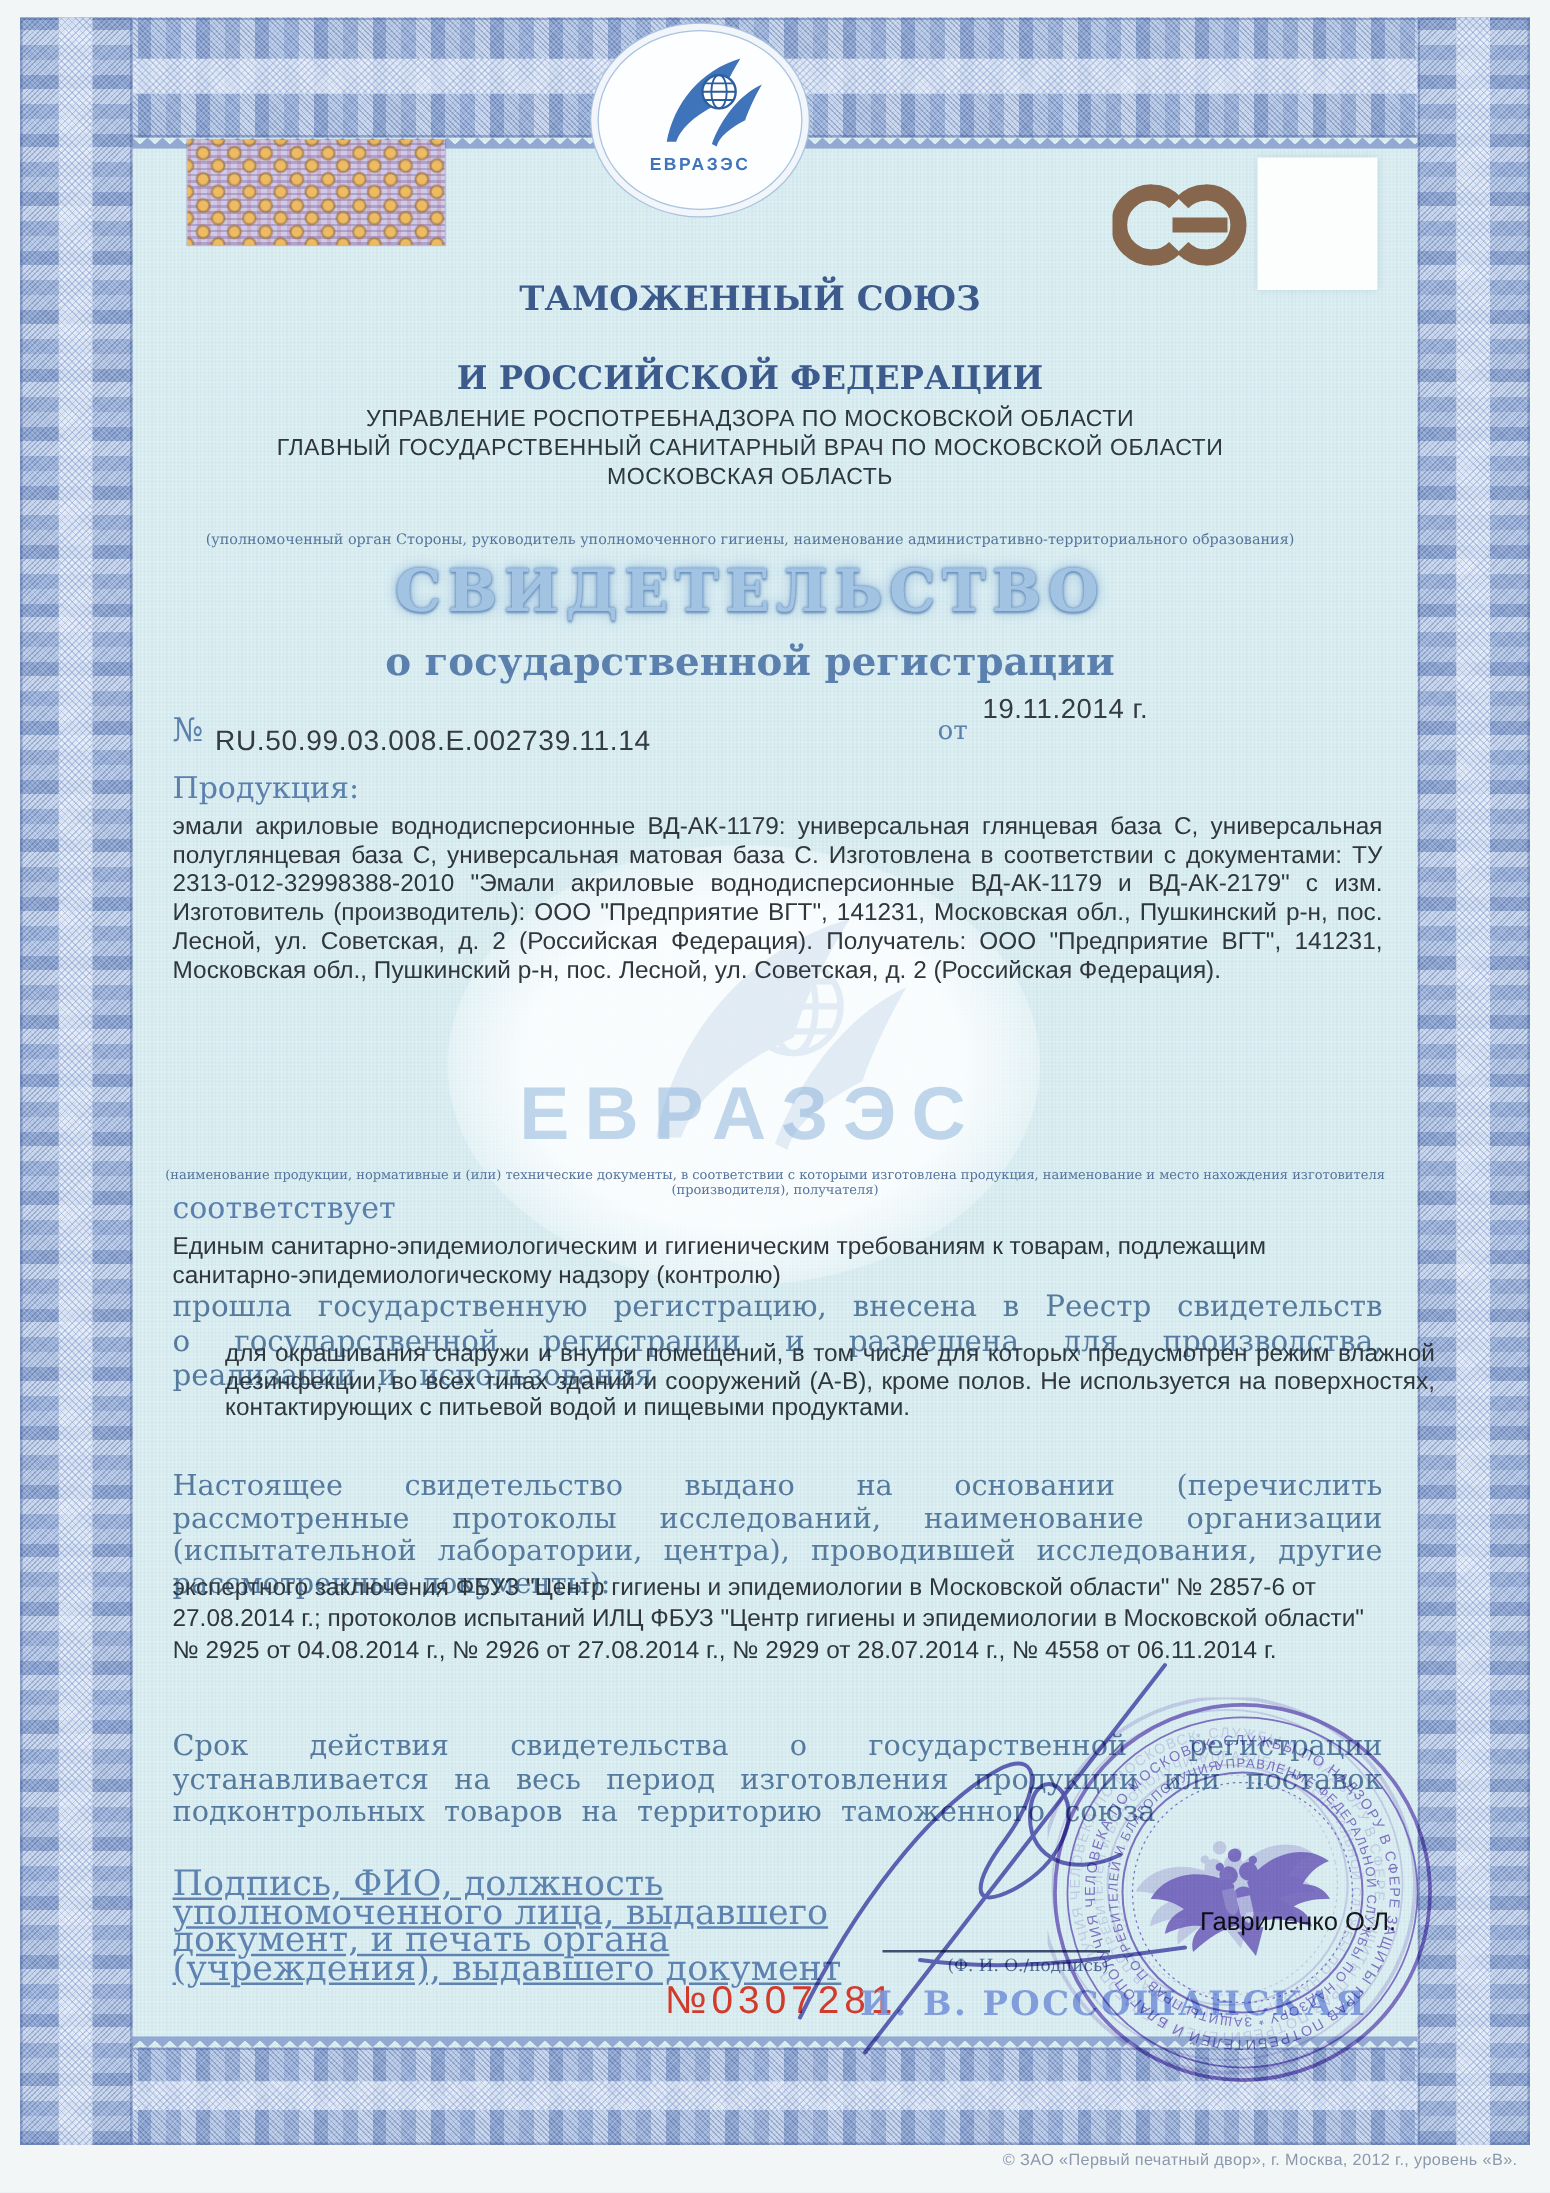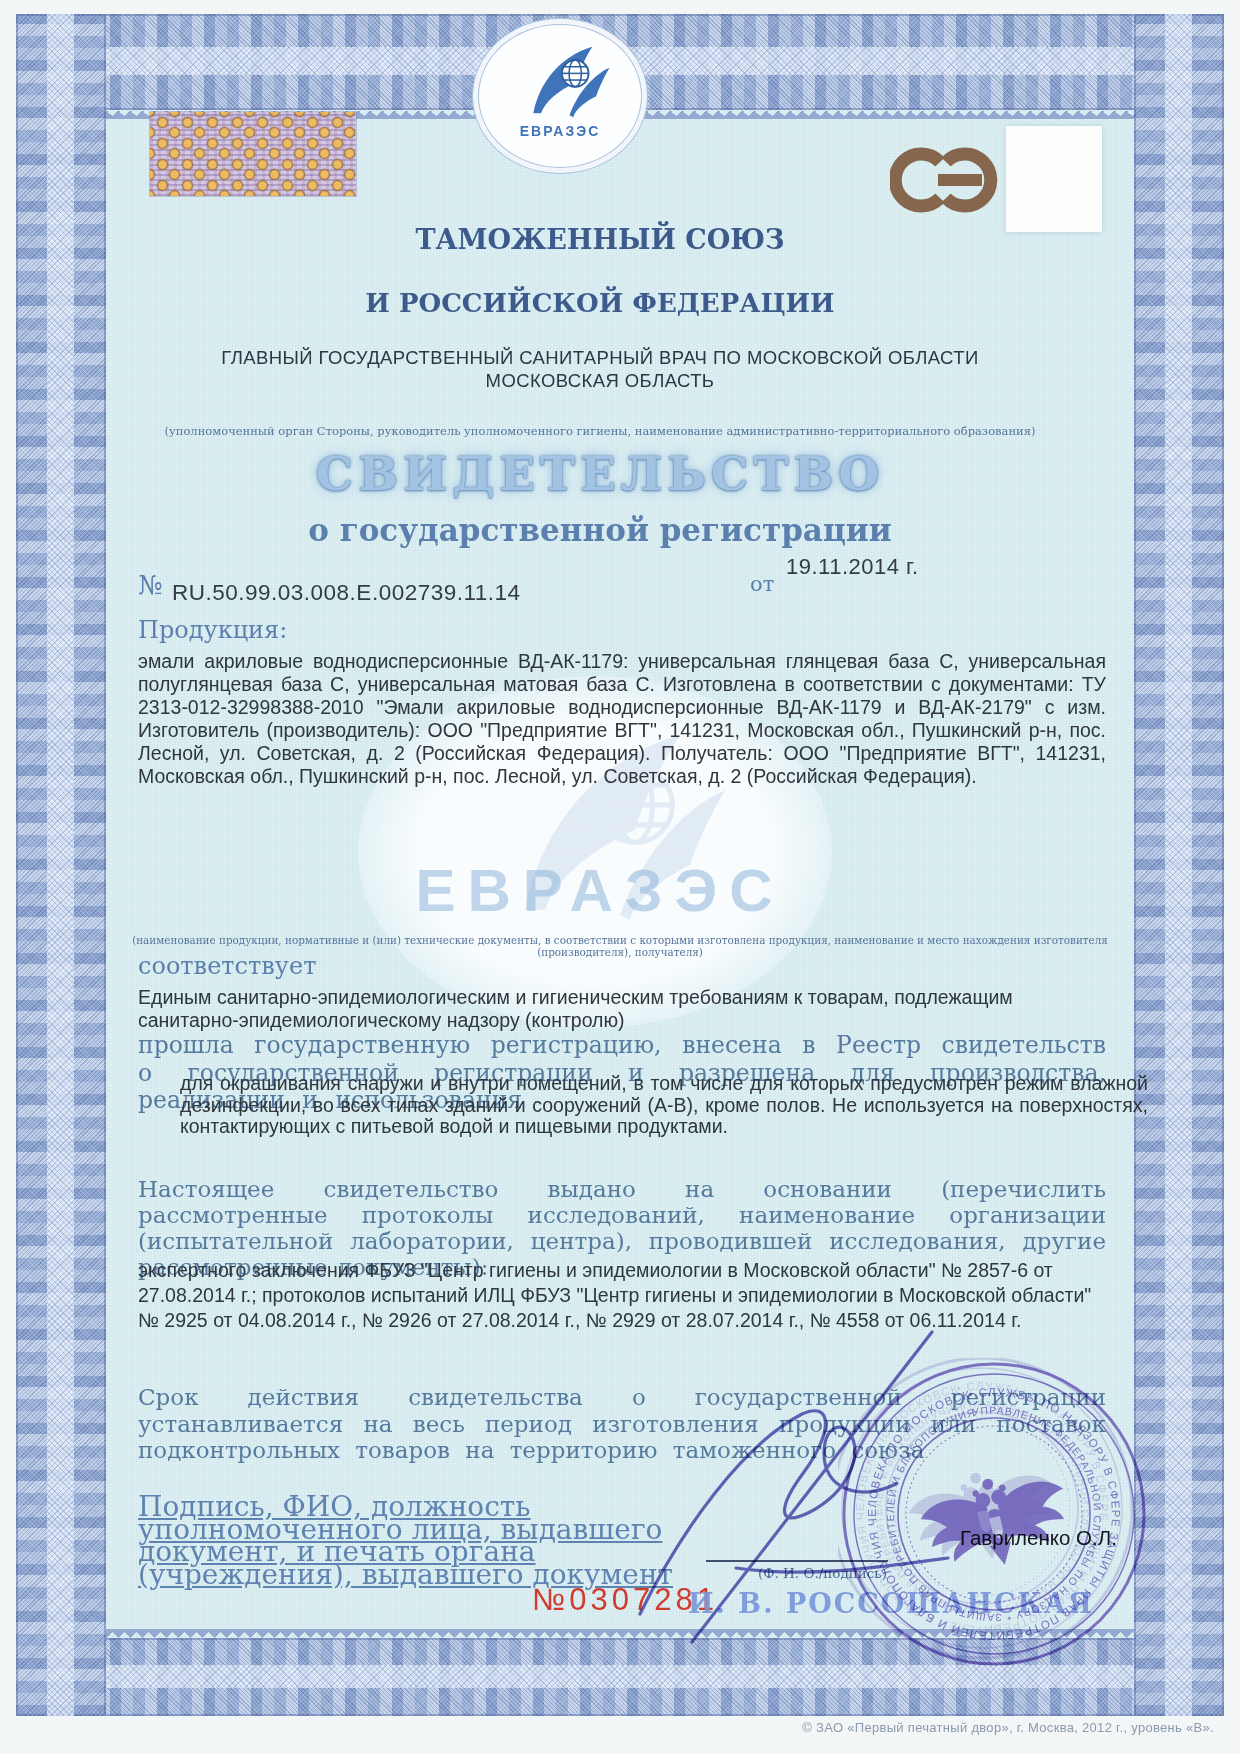--- a/index.html
+++ b/index.html
@@ -161,20 +161,21 @@
         <line x1="64" y1="42" x2="92" y2="42"></line>
         <line x1="66" y1="35" x2="90" y2="35"></line>
         <line x1="66" y1="49" x2="90" y2="49"></line>
       </g>
     </svg>
     <div class="emblem-label">ЕВРАЗЭС</div>
   </div>
 
   <div class="center-block serif union1">ТАМОЖЕННЫЙ СОЮЗ</div>
   <div class="center-block serif union3">И РОССИЙСКОЙ ФЕДЕРАЦИИ</div>
+  <div class="center-block auth auth1">УПРАВЛЕНИЕ РОСПОТРЕБНАДЗОРА ПО МОСКОВСКОЙ ОБЛАСТИ</div>
   <div class="center-block auth auth2">ГЛАВНЫЙ ГОСУДАРСТВЕННЫЙ САНИТАРНЫЙ ВРАЧ ПО МОСКОВСКОЙ ОБЛАСТИ</div>
   <div class="center-block auth auth3">МОСКОВСКАЯ ОБЛАСТЬ</div>
   <div class="center-block serif caption caption1">(уполномоченный орган Стороны, руководитель уполномоченного гигиены, наименование административно-территориального образования)</div>
 
   <div class="center-block serif title">СВИДЕТЕЛЬСТВО</div>
   <div class="center-block serif subtitle">о государственной регистрации</div>
 
   <div class="lbl-blue" style="left:138px;top:570px;font-size:26px;">№</div>
   <div class="val-dark" style="left:172px;top:580px;font-size:22.5px;">RU.50.99.03.008.Е.002739.11.14</div>
   <div class="lbl-blue" style="left:750px;top:572px;font-size:21px;">от</div>

